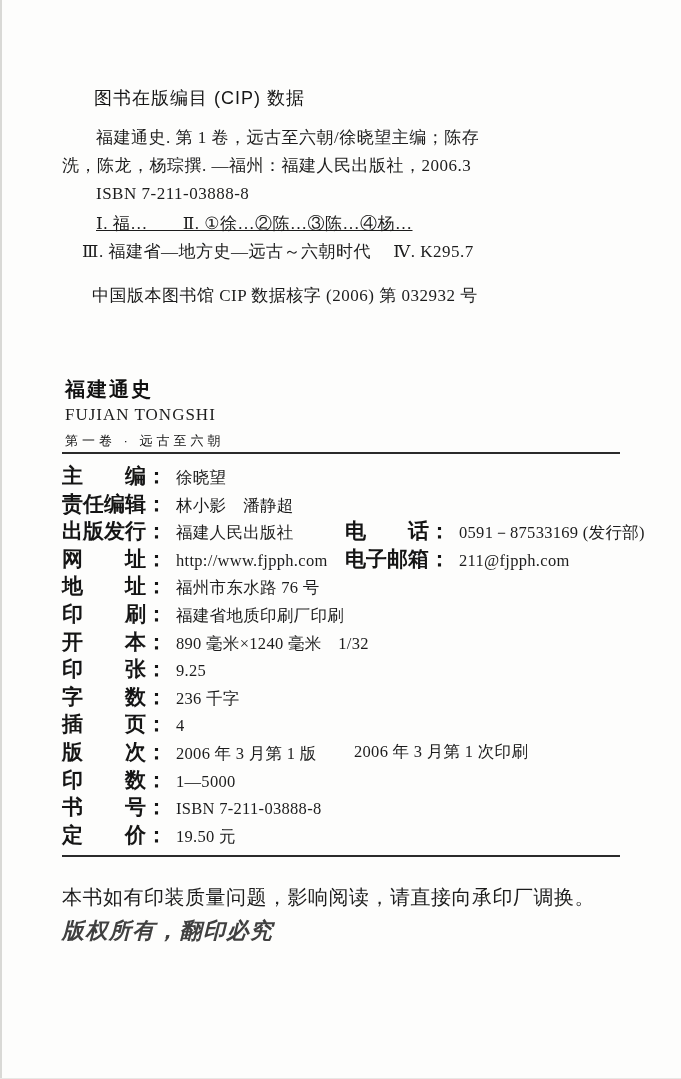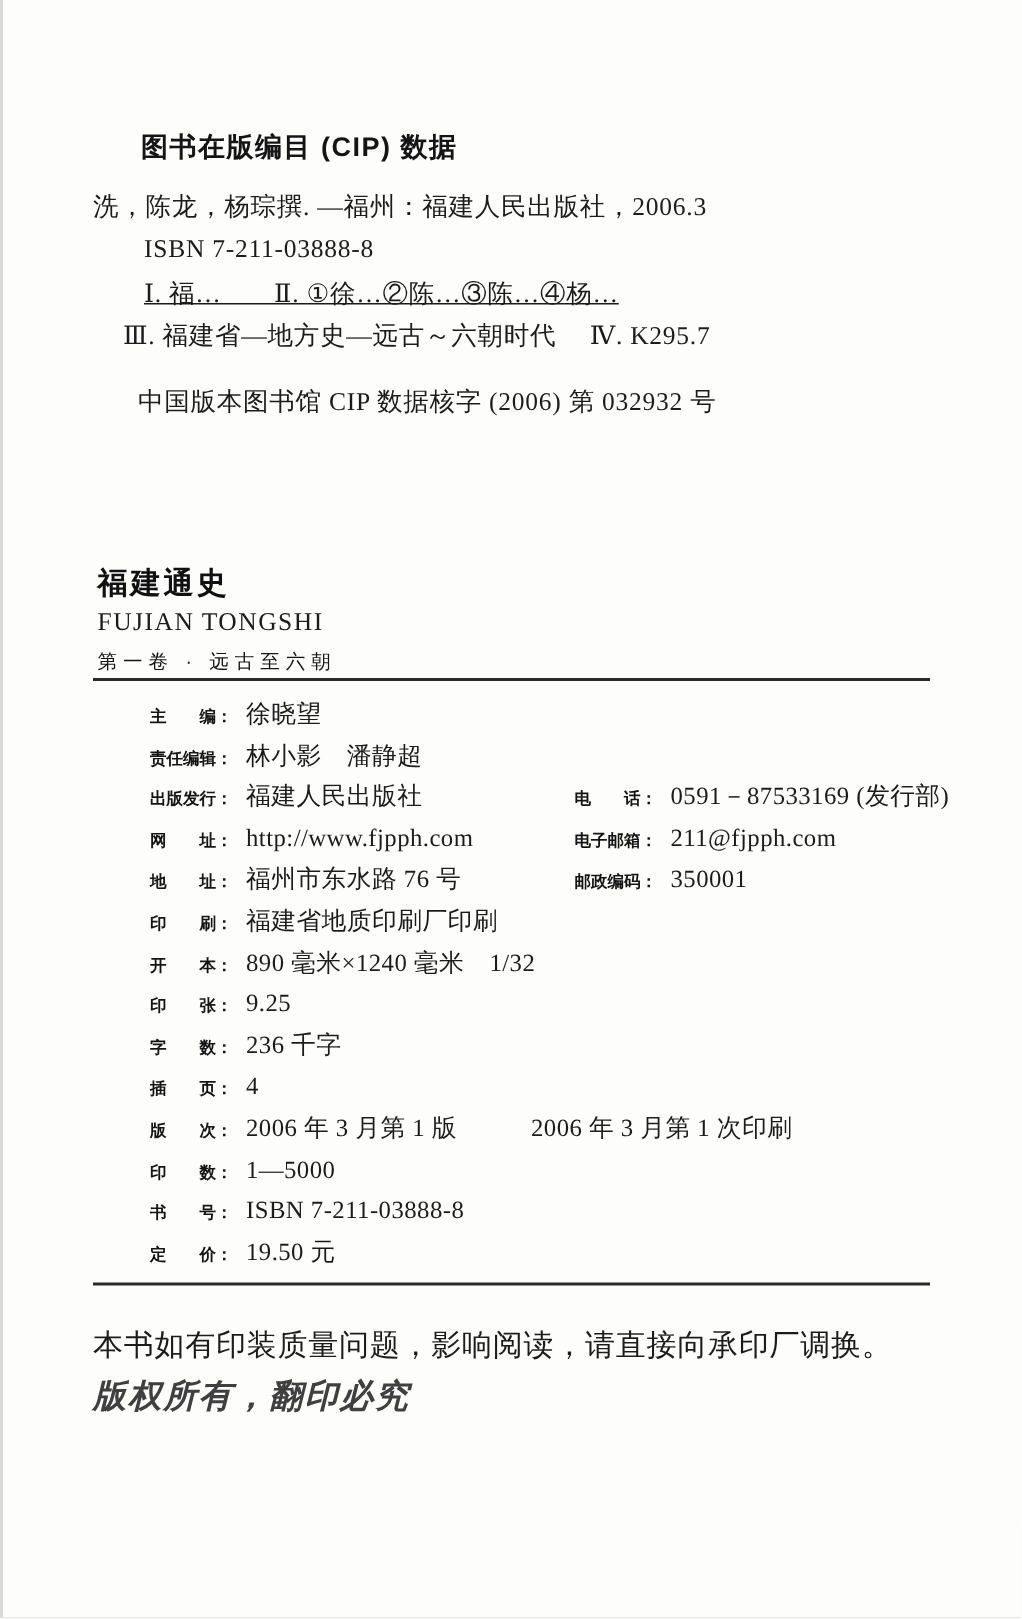--- a/index.html
+++ b/index.html
@@ -17,21 +17,21 @@
   }
   .scan-edge-bottom{
     position:absolute;left:0;bottom:0;width:100%;height:1px;
     background:#e8e8e5;
   }
 
   
   .cip{position:absolute;left:62px;top:86px;width:562px;font-size:17px;}
   .cip-heading{
     font-family:"Liberation Sans","DejaVu Sans",sans-serif;
-    font-weight:700;font-size:18px;letter-spacing:1px;
+    font-weight:400;font-size:18px;letter-spacing:1px;
     margin:0 0 14px 32px;color:#151515;
   }
   .cip-line{line-height:28px;letter-spacing:0.5px;}
   .indent-1{padding-left:34px;}
   .indent-2{padding-left:20px;}
   .cip-index{margin-top:2px;text-decoration:underline;}
   .cip-registry{
     margin-top:16px;padding-left:30px;line-height:28px;letter-spacing:0.5px;
   }
 
@@ -53,21 +53,21 @@
 
   
   .colophon{
     position:absolute;left:62px;top:452px;width:558px;
     border-top:2px solid #2b2b2b;border-bottom:2px solid #2b2b2b;
     padding:8px 0 7px 0;
   }
   .row{position:relative;height:27.6px;line-height:27.6px;font-size:16.5px;white-space:nowrap;}
   .row .lbl{
     font-family:"Liberation Sans","DejaVu Sans",sans-serif;
-    font-weight:700;font-size:11px;color:#151515;margin-left:38px;
+    font-weight:700;font-size:21px;color:#151515;
   }
   .row .val{margin-left:9px;letter-spacing:0.3px;}
   .row .right{position:absolute;left:283px;top:0;}
   .row .right .val{margin-left:9px;}
 
   
   .footer{position:absolute;left:62px;top:884px;width:558px;}
   .footer-notice{font-size:20px;letter-spacing:0.5px;line-height:26px;font-family:Liberation Serif, serif;}
   .footer-copyright{
     font-family:"Liberation Sans","DejaVu Sans",sans-serif;
@@ -76,20 +76,21 @@
 </style>
 </head>
 <body>
 
 <div class="page">
   <div class="scan-edge-left"></div>
   <div class="scan-edge-bottom"></div>
 
   <div class="cip">
     <div class="cip-heading">图书在版编目 (CIP) 数据</div>
+    <div class="cip-line indent-1">福建通史. 第 1 卷，远古至六朝/徐晓望主编；陈存</div>
     <div class="cip-line">洗，陈龙，杨琮撰. —福州：福建人民出版社，2006.3</div>
     <div class="cip-line indent-1">ISBN 7-211-03888-8</div>
     <div class="cip-line indent-1 cip-index">Ⅰ. 福…　　Ⅱ. ①徐…②陈…③陈…④杨…</div>
     <div class="cip-line indent-2">Ⅲ. 福建省—地方史—远古～六朝时代　 Ⅳ. K295.7</div>
     <div class="cip-registry">中国版本图书馆 CIP 数据核字 (2006) 第 032932 号</div>
   </div>
 
   <div class="title-block">
     <div class="book-title">福建通史</div>
     <div class="book-romanized">FUJIAN TONGSHI</div>
@@ -106,21 +107,20 @@
     <div class="row">
       <span class="lbl">出版发行：</span><span class="val">福建人民出版社</span>
       <span class="right"><span class="lbl">电　　话：</span><span class="val">0591－87533169 (发行部)</span></span>
     </div>
     <div class="row">
       <span class="lbl">网　　址：</span><span class="val">http://www.fjpph.com</span>
       <span class="right"><span class="lbl">电子邮箱：</span><span class="val">211@fjpph.com</span></span>
     </div>
     <div class="row">
       <span class="lbl">地　　址：</span><span class="val">福州市东水路 76 号</span>
-      <span class="right"><span class="lbl">邮政编码：</span><span class="val">350001</span></span>
     </div>
     <div class="row">
       <span class="lbl">印　　刷：</span><span class="val">福建省地质印刷厂印刷</span>
     </div>
     <div class="row">
       <span class="lbl">开　　本：</span><span class="val">890 毫米×1240 毫米　1/32</span>
     </div>
     <div class="row">
       <span class="lbl">印　　张：</span><span class="val">9.25</span>
     </div>

